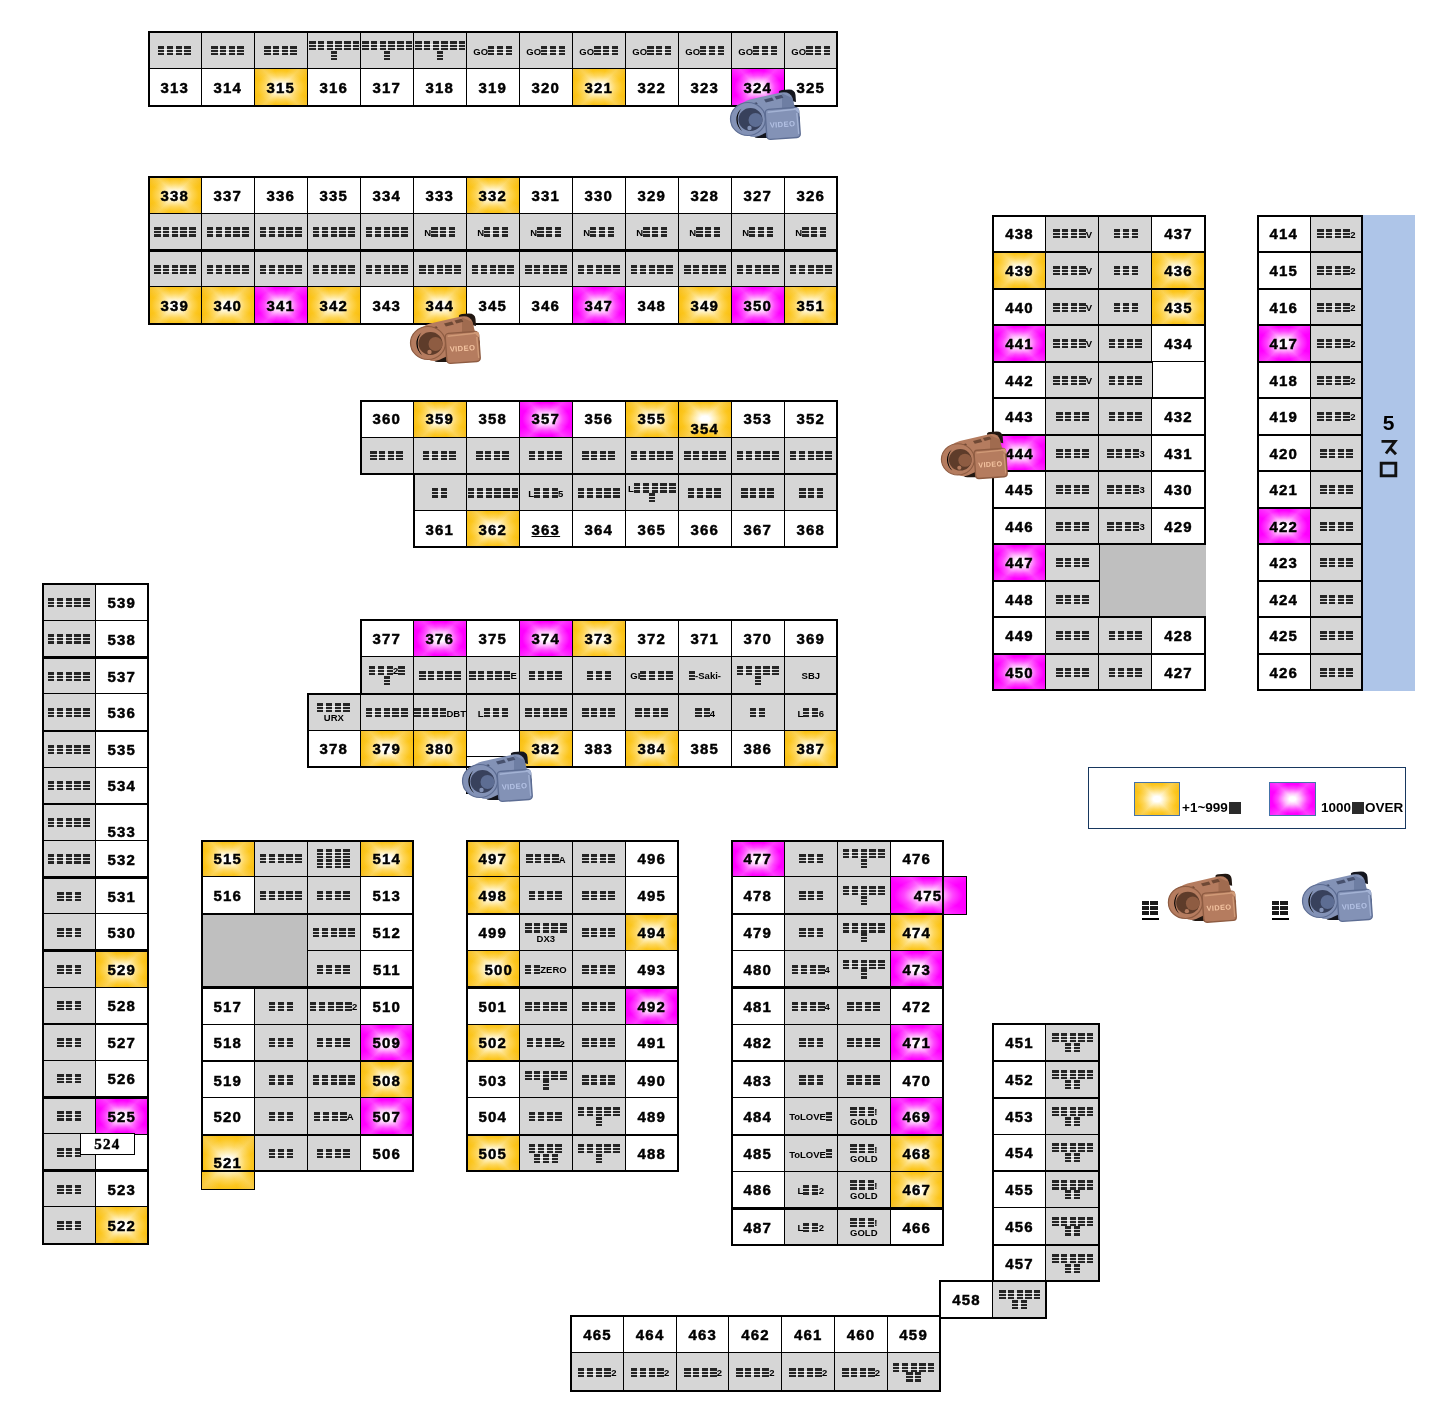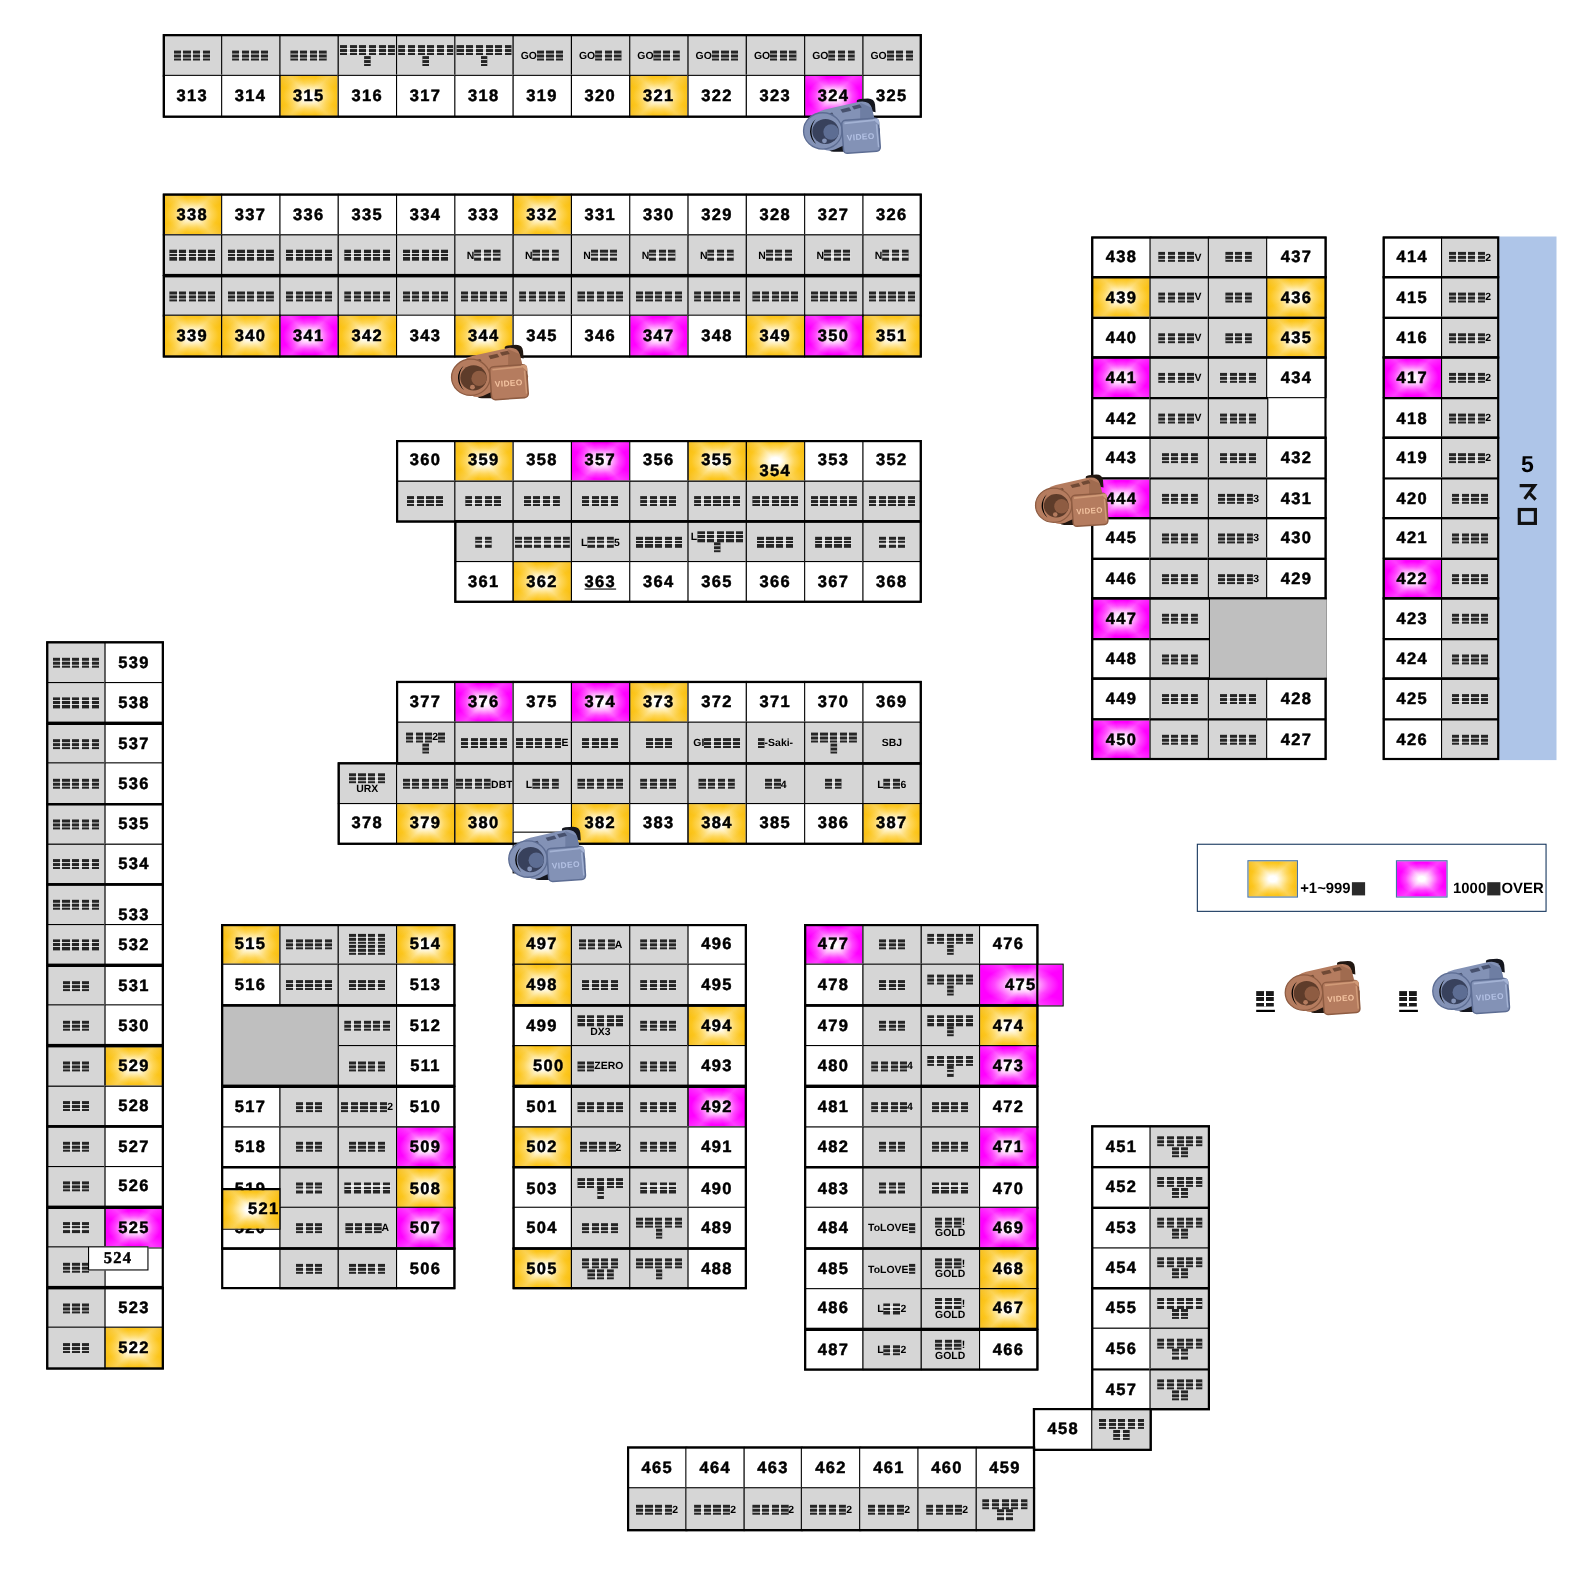--- a/index.html
+++ b/index.html
@@ -974,21 +974,21 @@
 <div class="cell h" style="left:306.5px;top:1097.2px;width:54.6px;height:38.4px;">
     <span class="ln">
       <i class="g" style="width:32.9px"></i>
       <b class="lt">A</b>
     </span>
   </div>
 <div class="cell m" style="left:359.5px;top:1097.2px;width:54.6px;height:38.4px;">
     <span class="num">507</span>
   </div>
 
-<div class="cell y" style="left:200.5px;top:1080px;width:54.6px;height:38px;border-top-width:2.6px;align-items:flex-end;">
+<div class="cell y" style="left:200.5px;top:1134.0px;width:54.6px;height:56px;border-top-width:2.6px;">
     <span class="num">521</span>
   </div>
 <div class="cell h" style="left:253.5px;top:1134.0px;width:54.6px;height:38.4px;border-top-width:2.6px;">
     <span class="ln">
       <i class="g" style="width:24.1px"></i>
     </span>
   </div>
 <div class="cell h" style="left:306.5px;top:1134.0px;width:54.6px;height:38.4px;border-top-width:2.6px;">
     <span class="ln">
       <i class="g" style="width:32.9px"></i>

